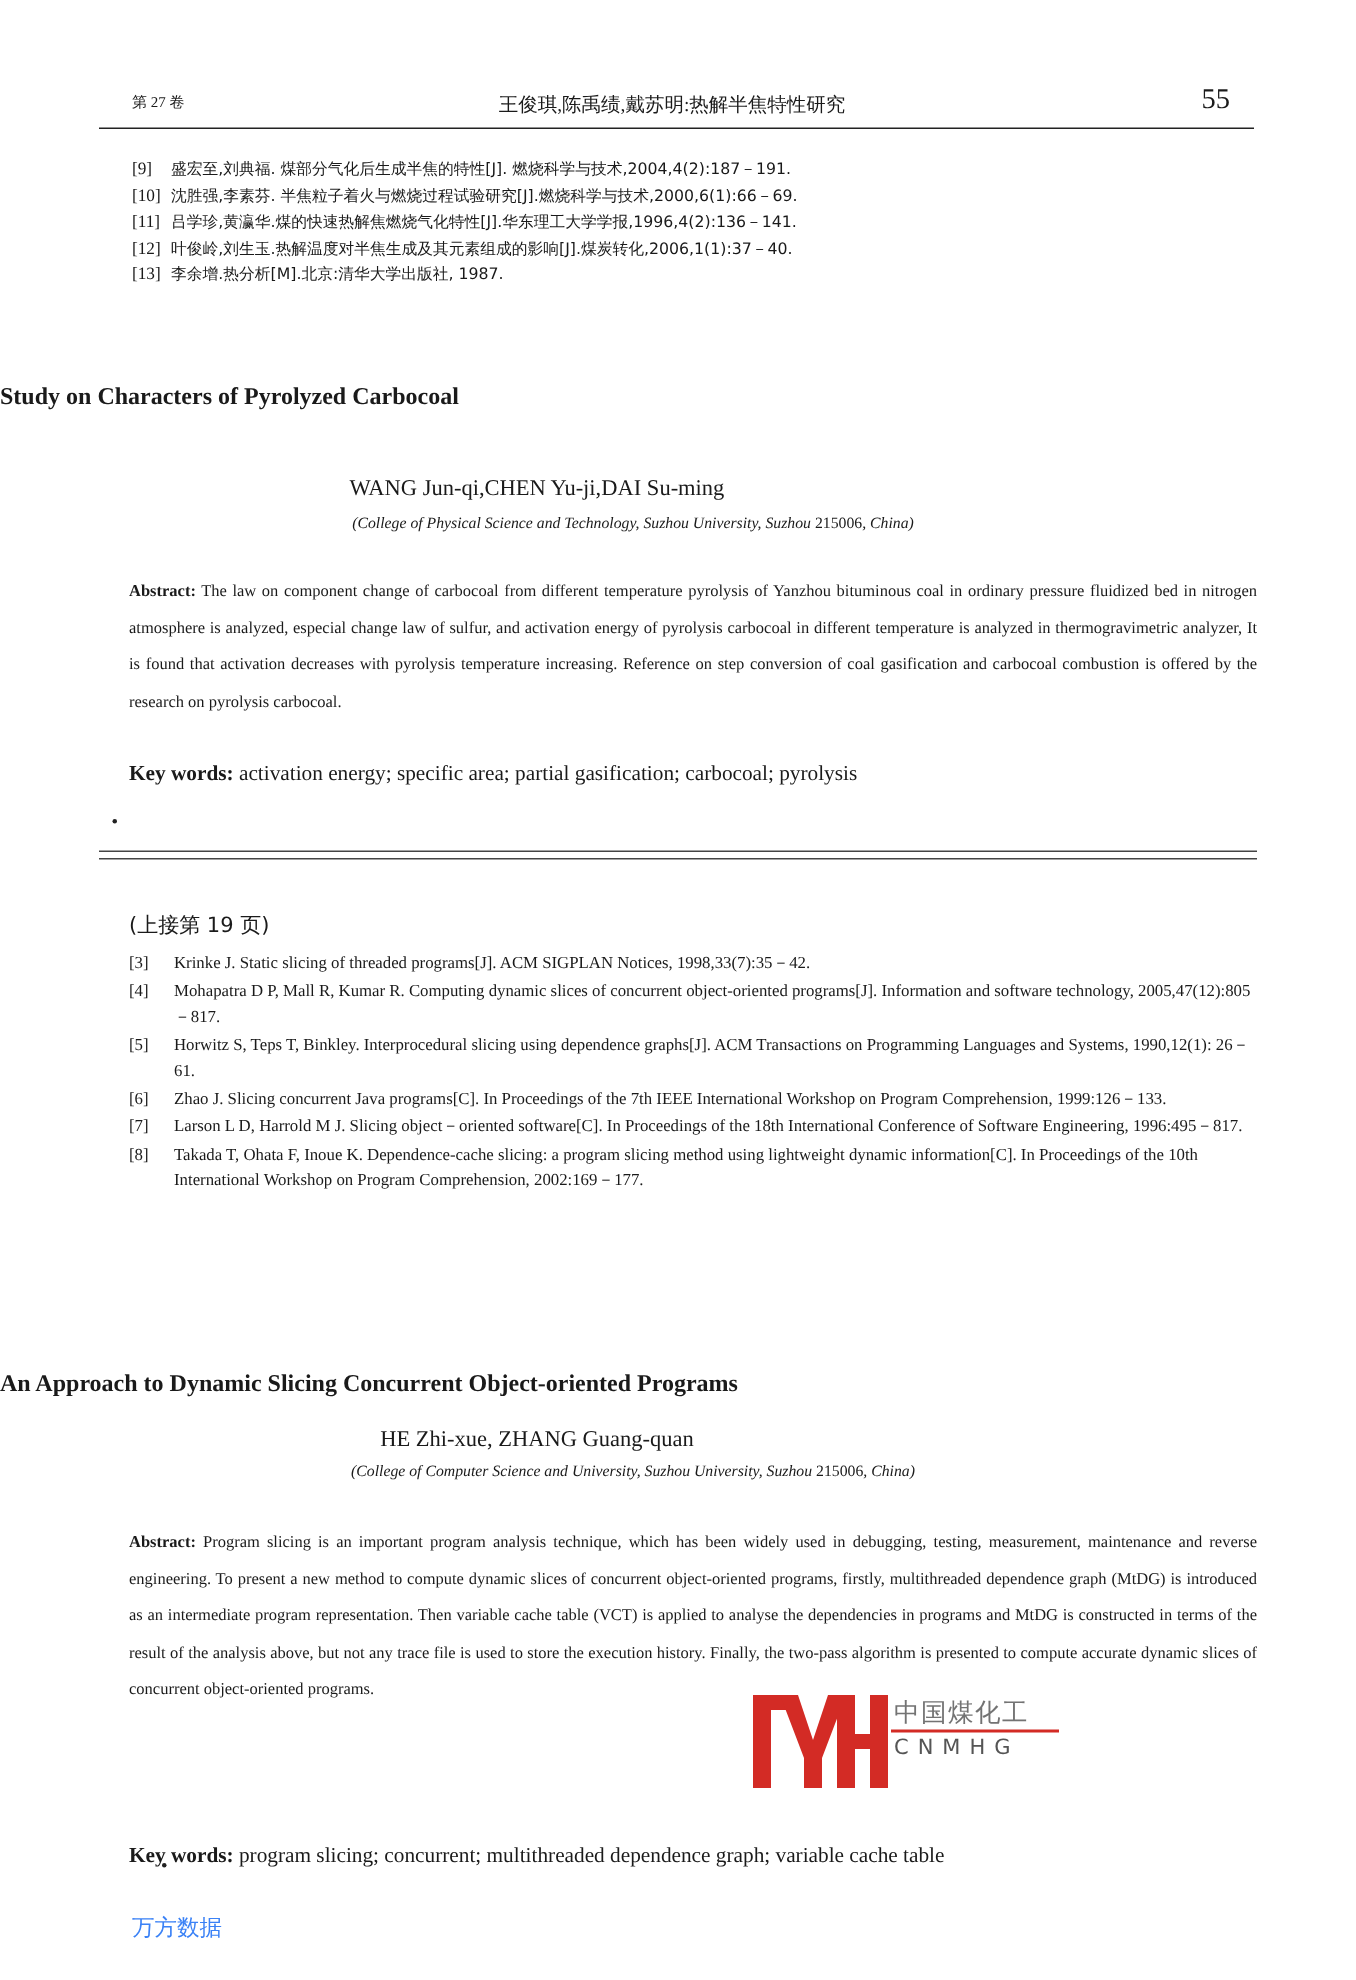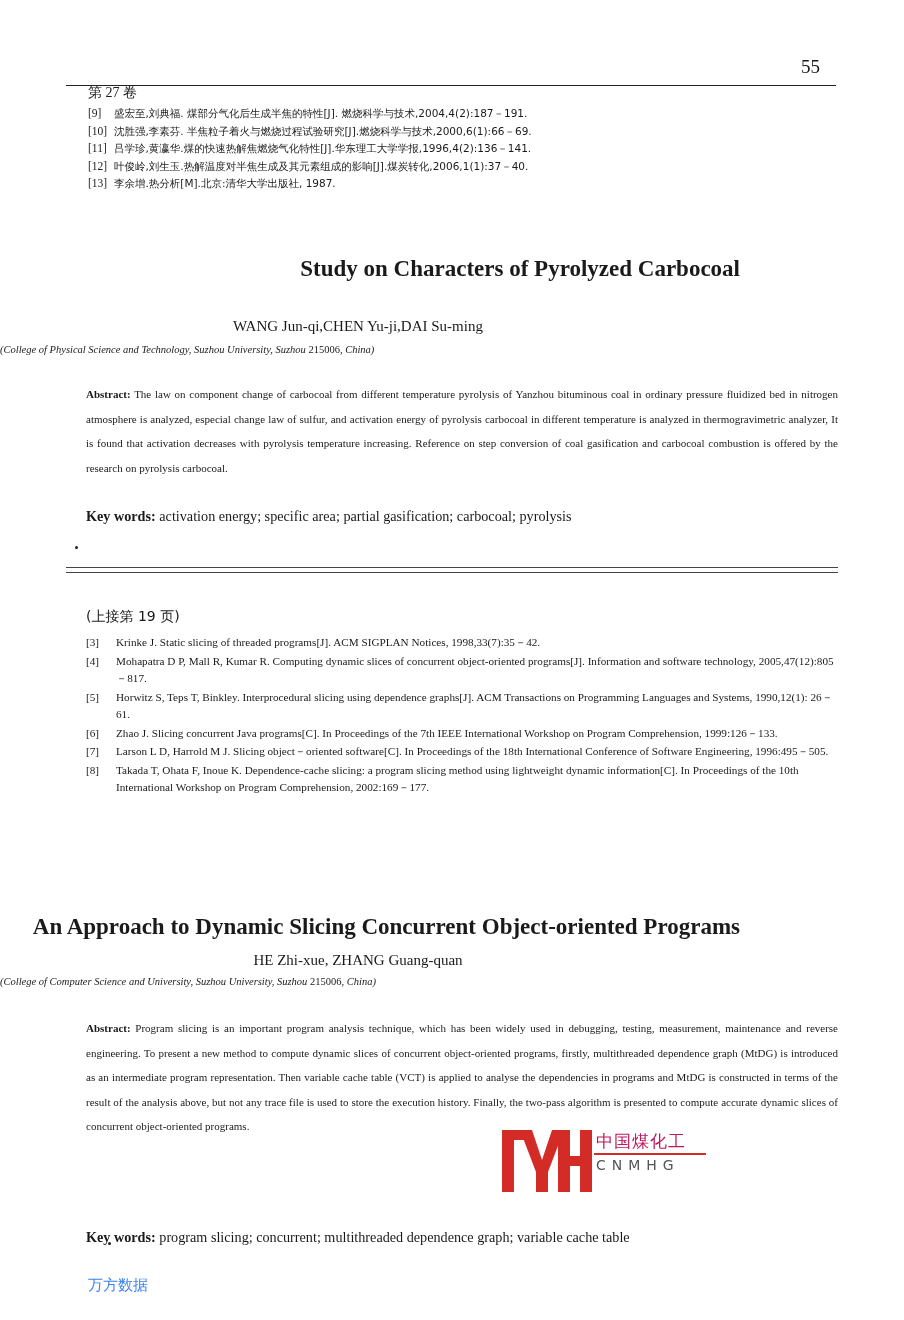--- a/index.html
+++ b/index.html
@@ -1,52 +1,53 @@
 <!DOCTYPE html>
 <html><head>
 <meta charset="utf-8">
 <style>
   html, body { margin: 0; padding: 0; background: #ffffff; }
   body { width: 904px; height: 1320px; position: relative; overflow: hidden; color: #1a1a1a; font-family: "Liberation Serif", "DejaVu Serif", serif; }
   .abs { position: absolute; }
   .header { left: 76px; top: 58px; width: 744px; height: 26px; font-size: 14px; }
-  .header .left { position: absolute; left: 12px; top: 3px; font-size: 14px; margin-top: 23px; }
+  .header .left { position: absolute; left: 12px; top: 3px; font-size: 10px; }
   .header .center { position: absolute; left: 0; right: 0; top: 3px; text-align: center; font-size: 13px; }
   .header .right { position: absolute; right: 0; top: -2px; font-size: 19px; }
   .header-rule { left: 66px; top: 85px; width: 770px; height: 0; border-top: 1.5px solid #222; }
   .refs { font-size: 11.5px; line-height: 17.6px; }
   .ref { display: flex; }
   .ref .num { width: 26px; flex: none; }
   .ref .txt { flex: 1; }
   .cjk-refs { left: 88px; top: 105px; width: 640px; font-family: "DejaVu Sans", sans-serif; font-size: 10.5px; }
   .cjk-refs .ref .num { font-family: "Liberation Serif", serif; font-size: 11.5px; }
-  .title { left: 0; width: 740px; text-align: right; font-weight: bold; font-size: 23px; }
+  .title { left: 0; width: 740px; text-align: left; font-weight: bold; font-size: 16px; }
   .authors { left: 0; width: 716px; text-align: center; font-size: 15px; }
-  .affil { left: 0; width: 844px; text-align: left; font-size: 10.5px; font-style: italic; }
+  .affil { left: 0; width: 844px; text-align: center; font-size: 10.5px; font-style: italic; }
   .affil .up { font-style: normal; }
   .abstract { left: 86px; width: 752px; font-size: 11px; line-height: 24.5px; text-align: justify; }
   .abstract b { font-weight: bold; }
   .keywords { left: 86px; width: 752px; font-size: 14.2px; }
   .double-rule { left: 66px; top: 567px; width: 772px; height: 4px; border-top: 1.5px solid #444; border-bottom: 1.5px solid #444; }
   .cont { left: 86px; top: 608px; font-family: "DejaVu Sans", sans-serif; font-size: 14px; }
   .en-refs { left: 86px; top: 634px; width: 756px; font-size: 11.2px; line-height: 17.2px; }
   .en-refs .ref { margin-bottom: 1.5px; }
   .en-refs .ref .num { width: 30px; }
   .watermark { left: 500px; top: 1130px; width: 215px; height: 62px; }
-  .wm-logo-text { position: absolute; left: 96px; top: 0; font-family: "DejaVu Sans", sans-serif; font-size: 17px; color: #be185d; background: #fff; letter-spacing: 1px; }
+  .wm-logo-text { position: absolute; left: 96px; top: 0; font-family: "DejaVu Sans", sans-serif; font-size: 17px; color: #737373; background: #fff; letter-spacing: 1px; }
   .wm-line { position: absolute; left: 94px; top: 23px; width: 112px; height: 2px; background: #d32b25; }
   .wm-sub { position: absolute; left: 96px; top: 27px; font-family: "DejaVu Sans", sans-serif; font-size: 14px; color: #555; letter-spacing: 6px; }
   .footer { left: 88px; top: 1276px; font-family: Liberation Serif, serif; font-size: 15px; color: #3b82f6; }
   .dot { width: 3px; height: 3px; background: #222; border-radius: 50%; }
 </style>
 </head>
 <body>
 
 <div class="abs header">
   <span class="left">第 27 卷</span>
+  <span class="center">王俊琪,陈禹绩,戴苏明:热解半焦特性研究</span>
   <span class="right">55</span>
 </div>
 <div class="abs header-rule"></div>
 
 <div class="abs refs cjk-refs">
   <div class="ref">
       <span class="num">[9]</span>
       <span class="txt">盛宏至,刘典福. 煤部分气化后生成半焦的特性[J]. 燃烧科学与技术,2004,4(2):187－191.</span>
     </div>
   <div class="ref">
@@ -89,21 +90,21 @@
   <div class="ref">
       <span class="num">[5]</span>
       <span class="txt">Horwitz S, Teps T, Binkley. Interprocedural slicing using dependence graphs[J]. ACM Transactions on Programming Languages and Systems, 1990,12(1): 26－61.</span>
     </div>
   <div class="ref">
       <span class="num">[6]</span>
       <span class="txt">Zhao J. Slicing concurrent Java programs[C]. In Proceedings of the 7th IEEE International Workshop on Program Comprehension, 1999:126－133.</span>
     </div>
   <div class="ref">
       <span class="num">[7]</span>
-      <span class="txt">Larson L D, Harrold M J. Slicing object－oriented software[C]. In Proceedings of the 18th International Conference of Software Engineering, 1996:495－505.</span>
+      <span class="txt">Larson L D, Harrold M J. Slicing object－oriented software[C]. In Proceedings of the 18th International Conference of Software Engineering, 1996:495－817.</span>
     </div>
   <div class="ref">
       <span class="num">[8]</span>
       <span class="txt">Takada T, Ohata F, Inoue K. Dependence-cache slicing: a program slicing method using lightweight dynamic information[C]. In Proceedings of the 10th International Workshop on Program Comprehension, 2002:169－177.</span>
     </div>
 </div>
 
 <div class="abs title" style="top:890px;margin-top:24px;">An Approach to Dynamic Slicing Concurrent Object-oriented Programs</div>
 <div class="abs authors" style="top:952px;">HE Zhi-xue, ZHANG Guang-quan</div>
 <div class="abs affil" style="top:976px;"><span>(College of Computer Science and University, Suzhou University, Suzhou </span><span class="up">215006</span><span>, China)</span></div>

